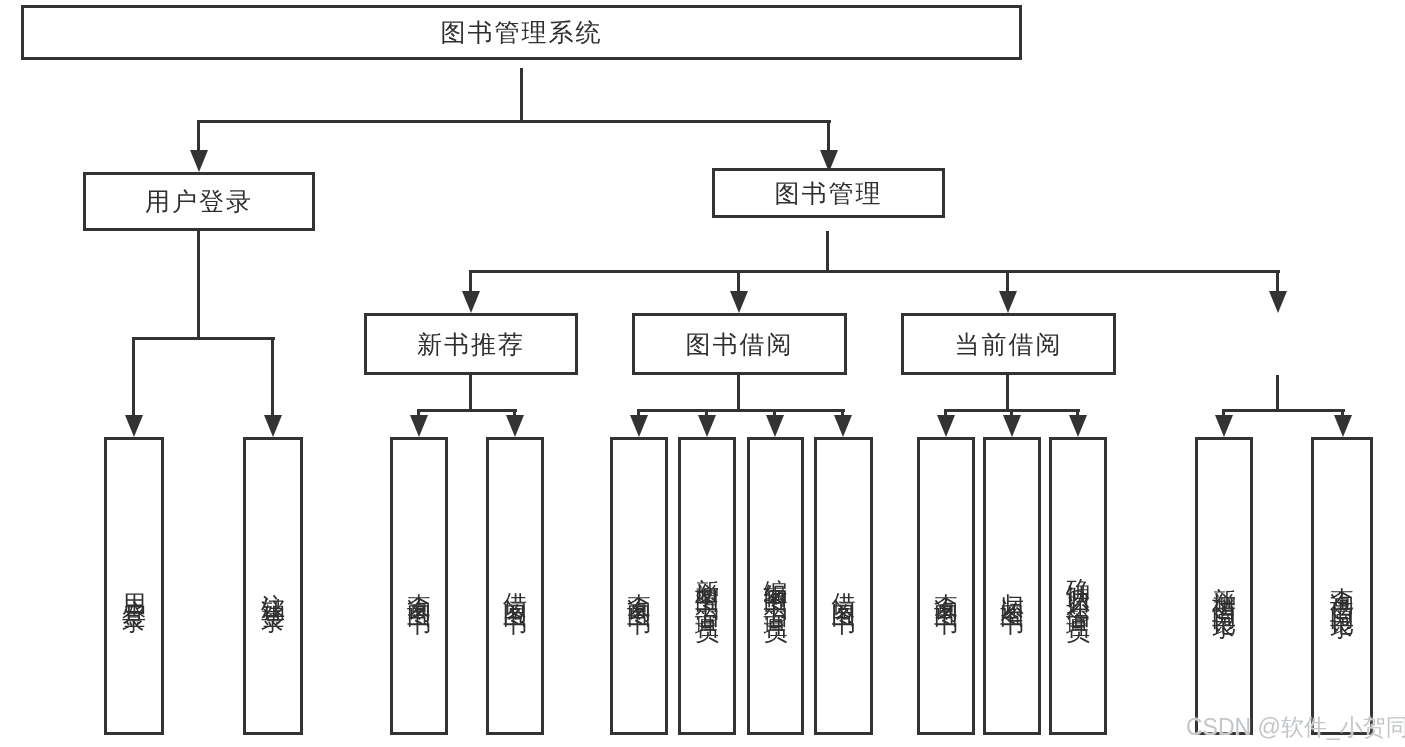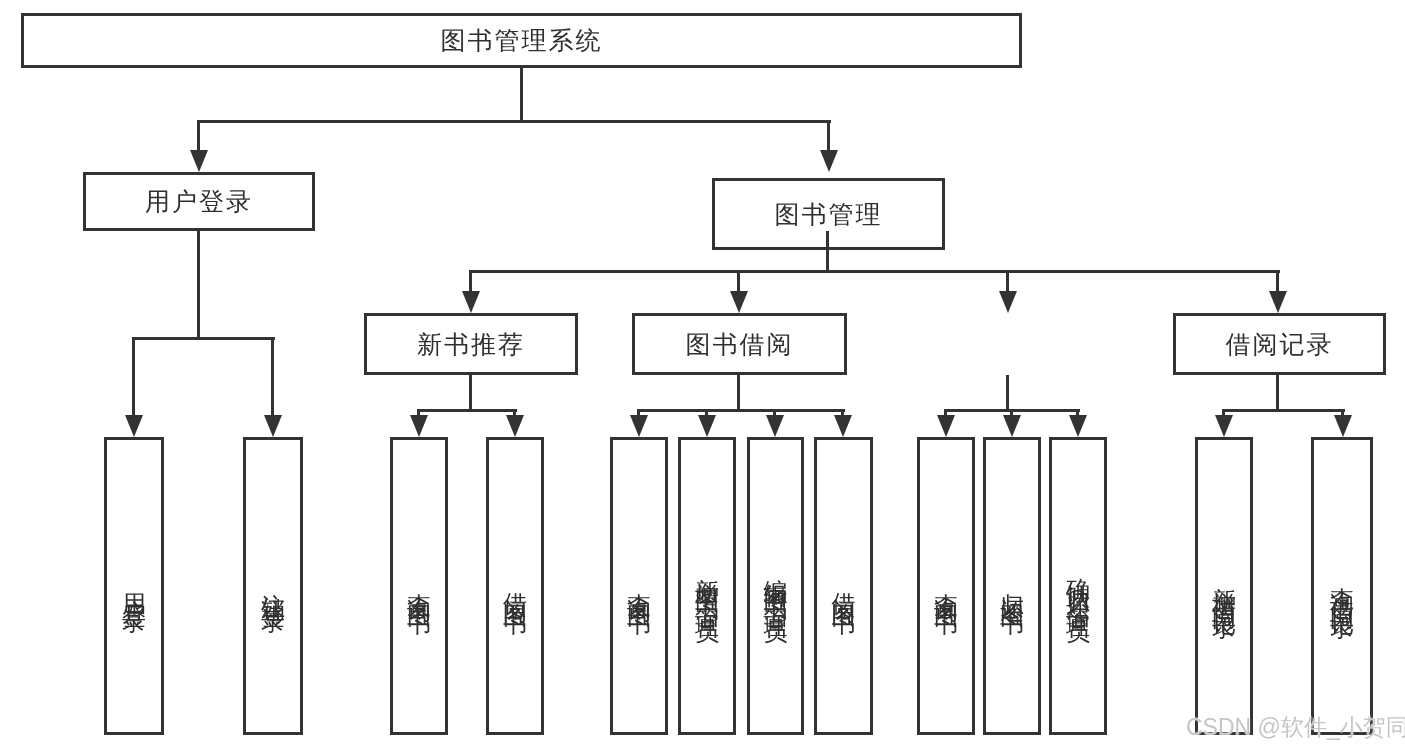--- a/index.html
+++ b/index.html
@@ -59,35 +59,35 @@
     text-shadow: 0 0 2px #fff, 0 0 1px #fff;
     white-space: nowrap;
     z-index: 10;
   }
 </style>
 </head>
 <body>
 
 <div id="canvas">
 
-  <div class="node" style="left:21px;top:13px;width:1001px;height:55px">
+  <div class="node" style="left:21px;top:5px;width:1001px;height:55px">
     <span class="lbl">图书管理系统</span>
   </div>
 
   <div class="v" style="left:520px;top:68px;height:52px"></div>
   <div class="h" style="left:197px;top:120px;width:634px"></div>
   <div class="v" style="left:197px;top:120px;height:32px"></div>
   <div class="arr" style="left:190px;top:150px"></div>
   <div class="v" style="left:827px;top:120px;height:32px"></div>
   <div class="arr" style="left:820px;top:150px"></div>
 
   <div class="node" style="left:83px;top:172px;width:232px;height:59px">
     <span class="lbl">用户登录</span>
   </div>
-  <div class="node" style="left:712px;top:178px;width:233px;height:72px">
+  <div class="node" style="left:712px;top:168px;width:233px;height:50px">
     <span class="lbl">图书管理</span>
   </div>
 
   <div class="v" style="left:197px;top:231px;height:106px"></div>
   <div class="h" style="left:132px;top:337px;width:143px"></div>
   <div class="v" style="left:132px;top:337px;height:80px"></div>
   <div class="arr" style="left:125px;top:415px"></div>
   <div class="v" style="left:271px;top:337px;height:80px"></div>
   <div class="arr" style="left:264px;top:415px"></div>
 
@@ -101,22 +101,22 @@
   <div class="arr" style="left:999px;top:291px"></div>
   <div class="v" style="left:1276px;top:270px;height:23px"></div>
   <div class="arr" style="left:1269px;top:291px"></div>
 
   <div class="node" style="left:632px;top:313px;width:215px;height:62px">
     <span class="lbl">图书借阅</span>
   </div>
   <div class="node" style="left:364px;top:313px;width:214px;height:62px">
     <span class="lbl">新书推荐</span>
   </div>
-  <div class="node" style="left:1173px;top:313px;width:213px;height:62px">
-    <span class="lbl">借阅记录</span>
+  <div class="node" style="left:901px;top:313px;width:215px;height:62px">
+    <span class="lbl">当前借阅</span>
   </div>
 
   <div class="v" style="left:469px;top:375px;height:34px"></div>
   <div class="h" style="left:417px;top:409px;width:100px"></div>
   <div class="v" style="left:417px;top:409px;height:8px"></div>
   <div class="arr" style="left:410px;top:415px"></div>
   <div class="v" style="left:513px;top:409px;height:8px"></div>
   <div class="arr" style="left:506px;top:415px"></div>
 
   <div class="v" style="left:737px;top:375px;height:34px"></div>

